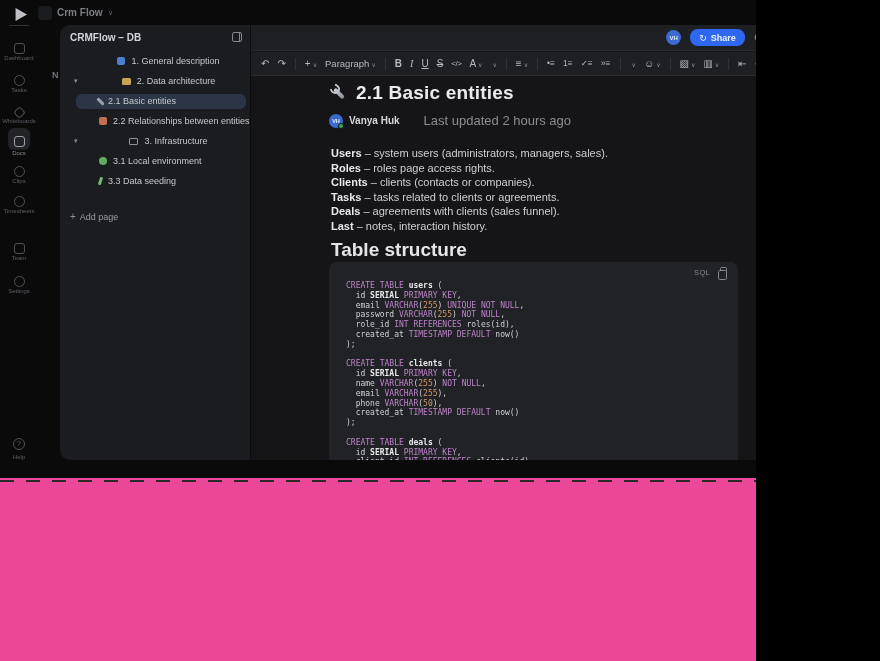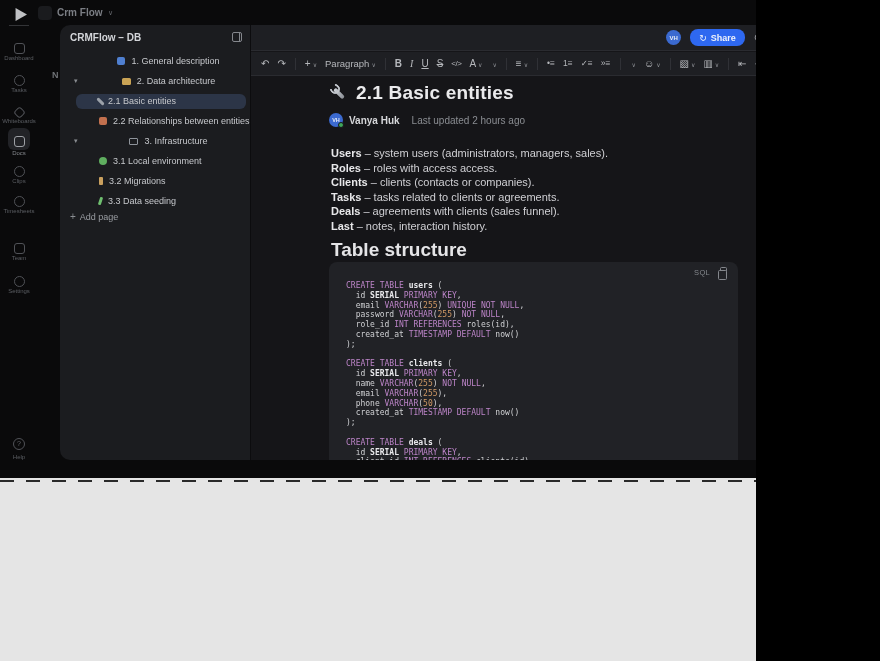--- a/index.html
+++ b/index.html
@@ -1,18 +1,18 @@
 <!DOCTYPE html>
 <html><head>
 <meta charset="utf-8">
 <style>
   *{margin:0;padding:0;box-sizing:border-box;}
   html,body{background:#000;}
   body{font-family:"Liberation Sans","DejaVu Sans",sans-serif;-webkit-font-smoothing:antialiased;}
-  .screen{position:relative;width:756px;height:661px;background:#e5e5e5;overflow:hidden;}
+  .screen{position:relative;width:756px;height:661px;background:#ec4899;overflow:hidden;}
 
   
   .app-bg{position:absolute;left:0;top:0;width:880px;height:478px;background:#0a0a0b;z-index:1;}
   .logo{position:absolute;left:14px;top:8px;width:13px;height:13px;background:#c0c1c4;clip-path:polygon(12% 0,100% 50%,12% 100%);}
   .logo-divider{position:absolute;left:9px;top:25px;width:20px;height:1px;background:#333437;}
   .ws-chip{position:absolute;left:38px;top:6px;width:14px;height:14px;border-radius:4px;background:#1a1b1e;}
   .ws-name{position:absolute;left:57px;top:7px;font-size:10px;font-weight:bold;color:#7b7e84;}
   .ws-chev{position:absolute;left:108px;top:9px;font-size:7px;color:#63666b;}
   .tb-icon{position:absolute;top:9px;width:10px;height:10px;border:1.5px solid #505256;}
   .tb-moon{left:801px;border-radius:50%;}
@@ -87,21 +87,21 @@
   .doc-content{position:absolute;left:0;top:51px;width:565px;height:384px;background:#151518;overflow:hidden;}
   .title-row{position:absolute;left:78px;top:6px;display:flex;align-items:center;gap:9px;}
   .wrench{position:relative;width:18px;height:18px;flex:none;}
   .wrench::before{content:"";position:absolute;left:8px;top:3px;width:4px;height:13px;background:linear-gradient(160deg,#d3d7dd,#85898f);border-radius:2px;transform:rotate(-45deg);}
   .wrench::after{content:"";position:absolute;left:1px;top:0;width:6px;height:6px;border:2.2px solid #c2c6cc;border-radius:50%;border-top-color:transparent;transform:rotate(-45deg);}
   .doc-title{font-size:19px;font-weight:bold;color:#eaeaec;letter-spacing:.2px;}
   .meta-row{position:absolute;left:78px;top:37px;display:flex;align-items:center;}
   .meta-avatar{position:relative;width:14px;height:14px;border-radius:50%;background:#3b6ad0;color:#e7edf9;font-size:5.5px;font-weight:bold;display:flex;align-items:center;justify-content:center;}
   .meta-avatar::after{content:"";position:absolute;right:-1px;bottom:-1px;width:4px;height:4px;border-radius:50%;background:#3fa65a;border:1px solid #151518;}
   .meta-name{margin-left:6px;font-size:10px;font-weight:bold;color:#d6d7da;}
-  .meta-updated{margin-left:12px;font-size:10px;color:#8a8d92;}
+  .meta-updated{margin-left:24px;font-size:13px;color:#8a8d92;}
   .entities{position:absolute;left:80px;top:70px;font-size:11px;line-height:14.5px;color:#cfcfd3;}
   .entities b{color:#e8e8ea;}
   .sec-heading{position:absolute;left:80px;top:163px;font-size:19px;font-weight:bold;color:#e5e5e7;}
   .codeblock{position:absolute;left:78px;top:186px;width:409px;height:240px;background:#212226;border-radius:8px;}
   .code-lang{position:absolute;right:28px;top:6px;font-size:7.5px;color:#84878c;letter-spacing:.3px;}
   .copy-icon{position:absolute;right:11px;top:5px;width:7px;height:8px;border:1.1px solid #84878c;border-radius:1.5px;}
   .copy-icon::after{content:"";position:absolute;left:-3.5px;top:1.5px;width:7px;height:8px;border:1.1px solid #84878c;border-radius:1.5px;background:#212226;}
   .code-lines{position:absolute;left:17px;top:19px;font-family:"DejaVu Sans Mono","Liberation Mono",monospace;font-size:8px;line-height:9.8px;white-space:pre;}
   .cl span.k{color:#bd85c9;}
   .cl span.n{color:#d19a66;}
@@ -185,24 +185,20 @@
       <div class="trow lvl1">
         <span class="caret">▾</span>
         <span class="ticon ic-monitor"></span>
         <span>3. Infrastructure</span>
       </div>
       <div class="trow lvl2">
         <span class="ticon ic-circle" style="background: rgb(95, 174, 95);"></span>
         <span>3.1 Local environment</span>
       </div>
       <div class="trow lvl2">
-        <span class="ticon ic-fig" style="background: rgb(201, 160, 94);"></span>
-        <span>3.2 Migrations</span>
-      </div>
-      <div class="trow lvl2">
         <span class="ticon ic-sprout" style="background: rgb(111, 191, 111);"></span>
         <span>3.3 Data seeding</span>
       </div>
     </div>
     <div class="addpage">
       <span class="plus">+</span>
       <span>Add page</span>
     </div>
   </div>
 
@@ -255,21 +251,21 @@
         <span class="wrench"></span>
         <span class="doc-title">2.1 Basic entities</span>
       </div>
       <div class="meta-row">
         <span class="meta-avatar">VH</span>
         <span class="meta-name">Vanya Huk</span>
         <span class="meta-updated">Last updated 2 hours ago</span>
       </div>
       <div class="entities">
         <div><b>Users</b><span> – system users (administrators, managers, sales).</span></div>
-        <div><b>Roles</b><span> – roles with access access.</span></div>
+        <div><b>Roles</b><span> – roles page access rights.</span></div>
         <div><b>Clients</b><span> – clients (contacts or companies).</span></div>
         <div><b>Tasks</b><span> – tasks related to clients or agreements.</span></div>
         <div><b>Deals</b><span> – agreements with clients (sales funnel).</span></div>
         <div><b>Last</b><span> – notes, interaction history.</span></div>
       </div>
       <div class="sec-heading">Table structure</div>
       <div class="codeblock">
         <div class="code-lang">SQL</div>
         <div class="copy-icon"></div>
         <div class="code-lines" id="code-lines"><div class="cl"><span class="k">CREATE TABLE </span><span class="b">users</span><span class="p"> (</span></div><div class="cl"><span class="p">  id </span><span class="b">SERIAL</span><span class="k"> PRIMARY KEY</span><span class="p">,</span></div><div class="cl"><span class="p">  email </span><span class="k">VARCHAR</span><span class="p">(</span><span class="n">255</span><span class="p">) </span><span class="k">UNIQUE NOT NULL</span><span class="p">,</span></div><div class="cl"><span class="p">  password </span><span class="k">VARCHAR</span><span class="p">(</span><span class="n">255</span><span class="p">) </span><span class="k">NOT NULL</span><span class="p">,</span></div><div class="cl"><span class="p">  role_id </span><span class="k">INT REFERENCES</span><span class="p"> roles(id),</span></div><div class="cl"><span class="p">  created_at </span><span class="k">TIMESTAMP DEFAULT</span><span class="p"> now()</span></div><div class="cl"><span class="p">);</span></div><div class="cl">&nbsp;</div><div class="cl"><span class="k">CREATE TABLE </span><span class="b">clients</span><span class="p"> (</span></div><div class="cl"><span class="p">  id </span><span class="b">SERIAL</span><span class="k"> PRIMARY KEY</span><span class="p">,</span></div><div class="cl"><span class="p">  name </span><span class="k">VARCHAR</span><span class="p">(</span><span class="n">255</span><span class="p">) </span><span class="k">NOT NULL</span><span class="p">,</span></div><div class="cl"><span class="p">  email </span><span class="k">VARCHAR</span><span class="p">(</span><span class="n">255</span><span class="p">),</span></div><div class="cl"><span class="p">  phone </span><span class="k">VARCHAR</span><span class="p">(</span><span class="n">50</span><span class="p">),</span></div><div class="cl"><span class="p">  created_at </span><span class="k">TIMESTAMP DEFAULT</span><span class="p"> now()</span></div><div class="cl"><span class="p">);</span></div><div class="cl">&nbsp;</div><div class="cl"><span class="k">CREATE TABLE </span><span class="b">deals</span><span class="p"> (</span></div><div class="cl"><span class="p">  id </span><span class="b">SERIAL</span><span class="k"> PRIMARY KEY</span><span class="p">,</span></div><div class="cl"><span class="p">  client_id </span><span class="k">INT REFERENCES</span><span class="p"> clients(id),</span></div></div>

